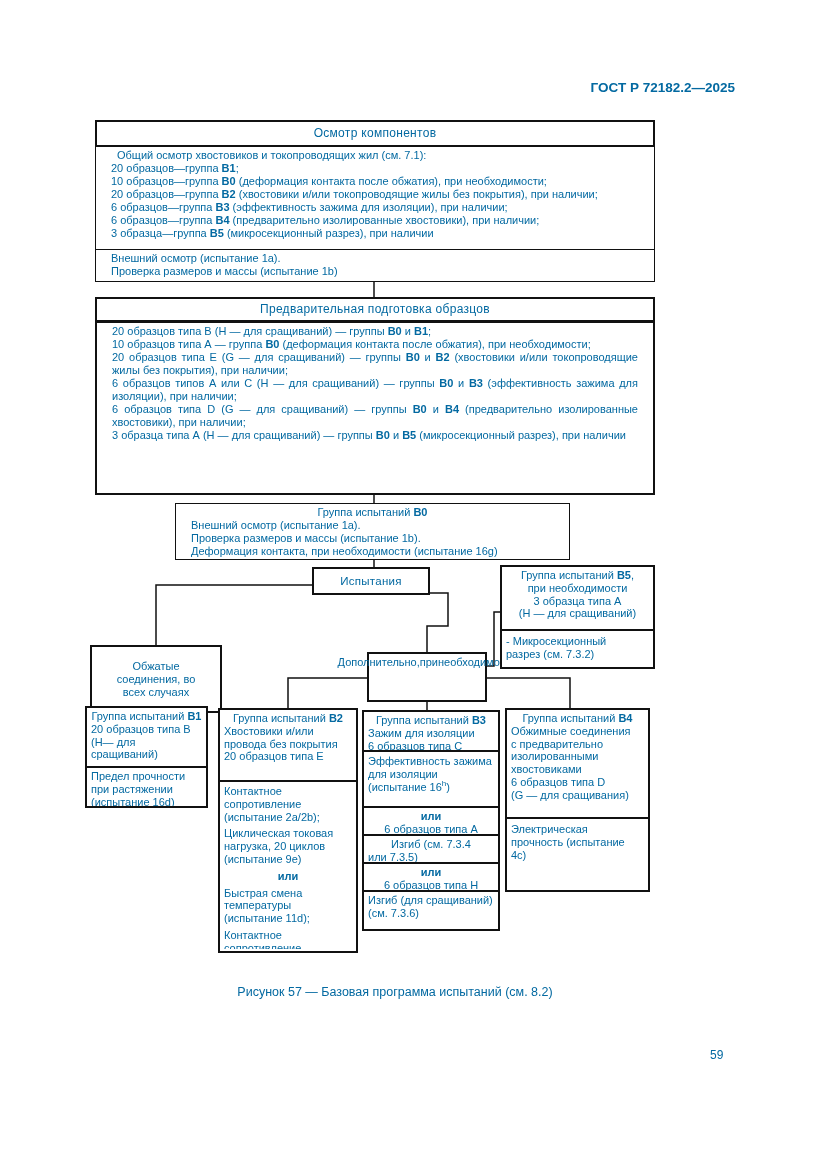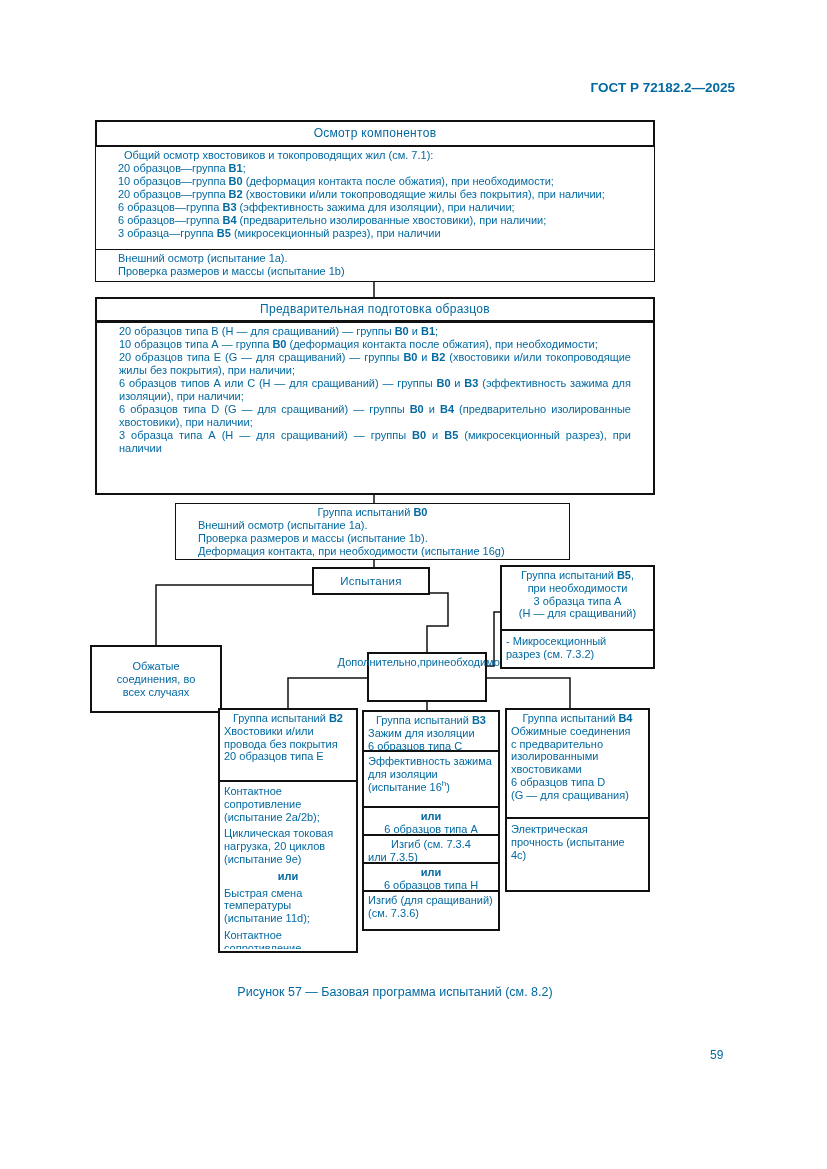--- a/index.html
+++ b/index.html
@@ -1,19 +1,19 @@
 <!DOCTYPE html>
 <html><head>
 <meta charset="utf-8">
 <style>
   html,body{margin:0;padding:0;background:#e8e8e8;}
   .page{position:relative;width:827px;height:1169px;background:#ffffff;
         font-family:"Liberation Sans", sans-serif;color:#0369a1;overflow:hidden;}
   .box{position:absolute;box-sizing:border-box;border:2px solid #111;background:#fff;
-       font-size:11px;line-height:13px;padding:2px 22px;}
+       font-size:11px;line-height:13px;padding:2px 15px;}
   .bd1{border-width:1px;}
   .tbox{display:flex;align-items:center;justify-content:center;text-align:center;
         font-size:12px;letter-spacing:.3px;}
   .center{text-align:center;}
   .just{text-align:justify;}
   .bb{font-weight:bold;}
   .ln{margin:0;}
   .ind{text-indent:6px;}
   .hdr{position:absolute;top:80px;right:92px;font-size:13.5px;font-weight:bold;}
   .caption{position:absolute;left:0;top:985px;width:790px;text-align:center;font-size:12.5px;}
@@ -107,20 +107,32 @@
       <div class="ln">при необходимости</div>
       <div class="ln">3 образца типа А</div>
       <div class="ln">(Н — для сращиваний)</div>
     </div>
     <div class="cell divtop" style="height:38px;padding-top:4px">
       <div class="ln">- Микросекционный</div>
       <div class="ln">разрез (см. 7.3.2)</div>
     </div>
   </div>
 
+  <div class="col" style="left:85px;top:706px;width:123px;height:102px">
+    <div class="cell" style="height:58px">
+      <div class="ln center"><span>Группа испытаний </span><span class="bb">В1</span></div>
+      <div class="ln">20 образцов типа В</div>
+      <div class="ln">(Н— для сращиваний)</div>
+    </div>
+    <div class="cell divtop" style="height:40px">
+      <div class="ln">Предел прочности</div>
+      <div class="ln">при растяжении</div>
+      <div class="ln">(испытание 16d)</div>
+    </div>
+  </div>
 
   <div class="col" style="left:218px;top:708px;width:140px;height:245px">
     <div class="cell" style="height:70px">
       <div class="ln center"><span>Группа испытаний </span><span class="bb">В2</span></div>
       <div class="ln">Хвостовики и/или</div>
       <div class="ln">провода без покрытия</div>
       <div class="ln">20 образцов типа Е</div>
       <div class="ln" style="margin-top:16px">(G — для сращиваний)</div>
     </div>
     <div class="cell divtop" style="height:169px;padding-top:3px">

